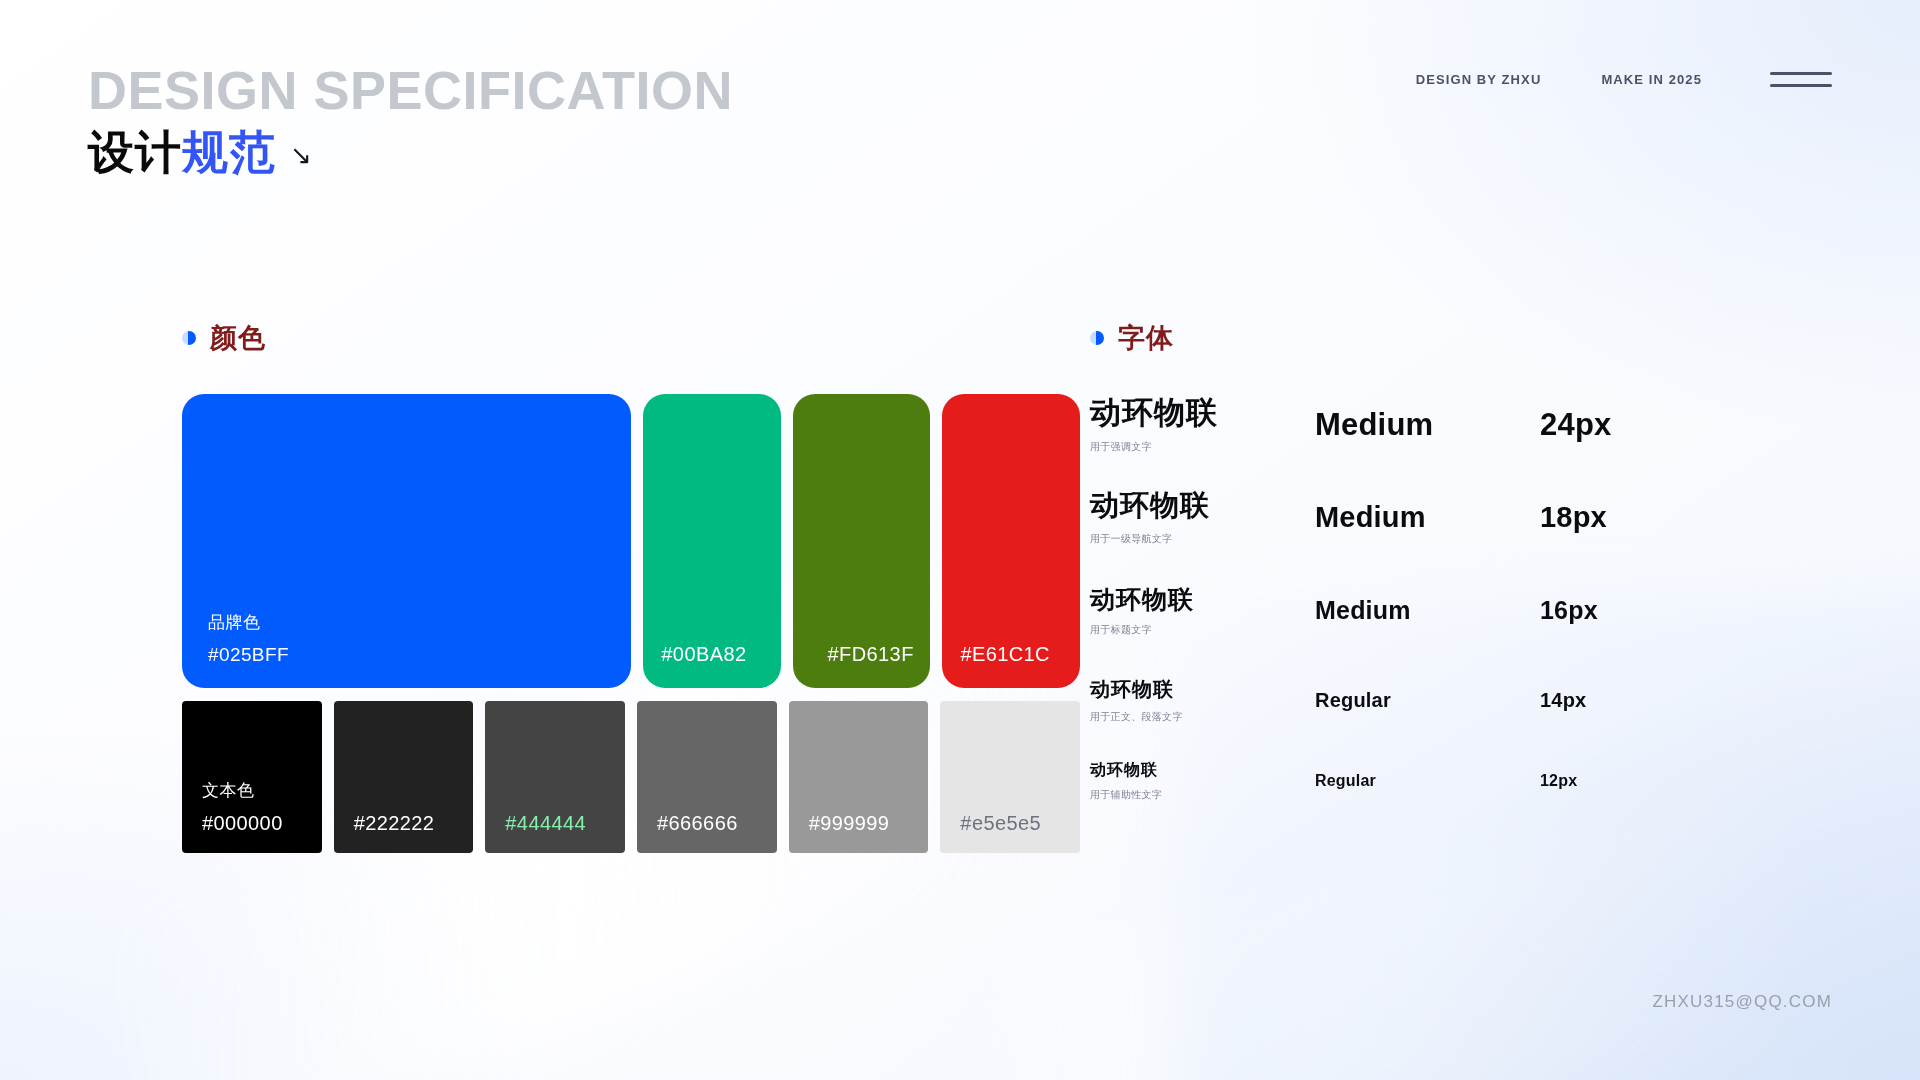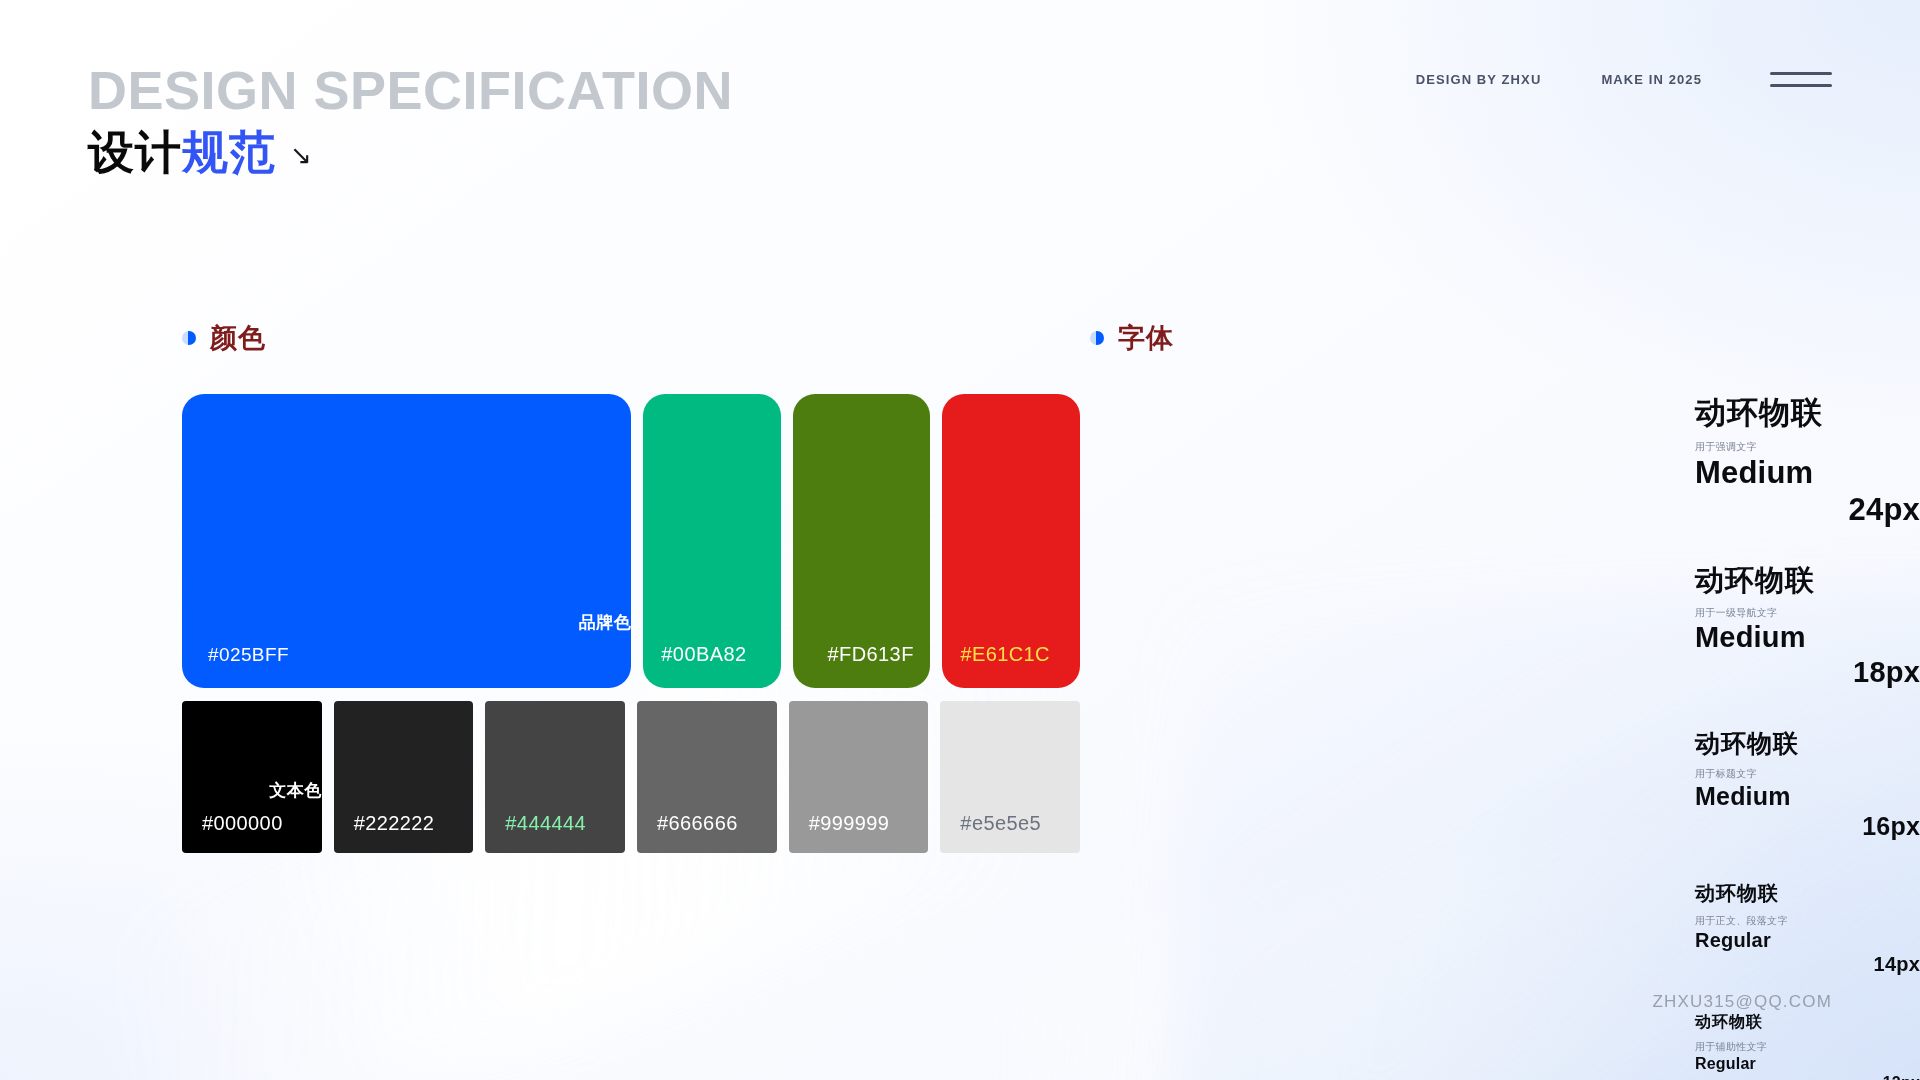--- a/index.html
+++ b/index.html
@@ -159,41 +159,39 @@
     justify-content: flex-end;
     padding: 0 0 22px 26px;
   }
   .swatch.brand  { width: 458px; height: 294px; }
   .swatch.accent { width: 140px; height: 294px; }
   .swatch.dark   { width: 140px; height: 152px; border-radius: 4px; }
   .swatch.dark.first { width: 140px; }
 
   .swatch-name {
     font-size: 17px;
-    font-weight: 700;
+    font-weight: 400;
     margin-bottom: 10px;
     letter-spacing: .5px;
-    text-align: right;
   }
   .swatch-hex {
     font-size: 19px;
     font-weight: 400;
     letter-spacing: .4px;
   }
   .swatch.accent .swatch-hex,
   .swatch.dark   .swatch-hex { font-size: 20px; }
   .swatch.dark { padding: 0 0 18px 20px; }
   .swatch.accent { padding: 0 0 22px 18px; }
 
   
   .type-row {
     display: flex;
-    align-items: flex-end;
+    align-items: center;
     margin-bottom: 30px;
-    flex-direction: column;
   }
   .type-sample { width: 225px; }
   .type-cn {
     font-weight: 700;
     color: #0b0c0f;
     letter-spacing: 1px;
     line-height: 1.2;
   }
   .type-desc {
     font-size: 10px;
@@ -282,21 +280,21 @@
           <div class="swatch-name">品牌色</div>
           <div class="swatch-hex">#025BFF</div>
         </div>
 
         <div class="swatch accent" id="sw-a0" style="background: rgb(0, 186, 130); color: rgb(255, 255, 255);">
           <div class="swatch-hex">#00BA82</div>
         </div>
         <div class="swatch accent" id="sw-a1" style="background: #4d7c0f; color: rgb(255, 255, 255); text-align: center;">
           <div class="swatch-hex">#FD613F</div>
         </div>
-        <div class="swatch accent" id="sw-a2" style="background: rgb(230, 28, 28); color: #fde047;">
+        <div class="swatch accent" id="sw-a2" style="background: rgb(230, 28, 28); color: #ffffff;">
           <div class="swatch-hex">#E61C1C</div>
         </div>
       </div>
 
       <div class="swatch-row row2">
         <div class="swatch dark first" id="sw-n0" style="background: rgb(0, 0, 0); color: rgb(255, 255, 255);">
           <div class="swatch-name">文本色</div>
           <div class="swatch-hex">#000000</div>
         </div>
         <div class="swatch dark" id="sw-n1" style="background: rgb(34, 34, 34); color: rgb(255, 255, 255);">

